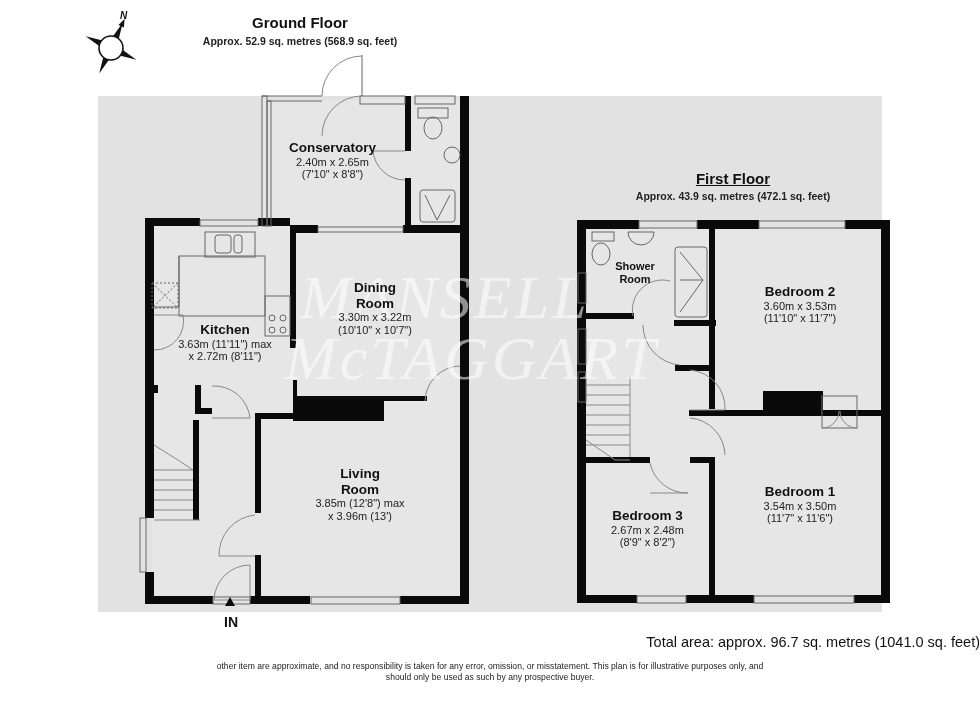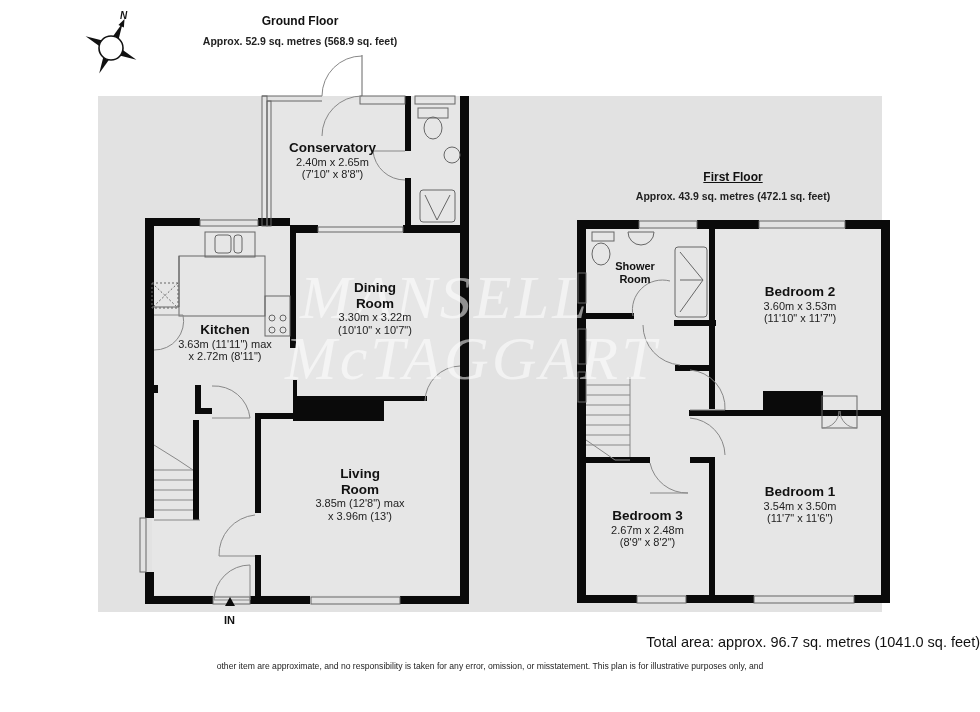--- a/index.html
+++ b/index.html
@@ -4,21 +4,21 @@
 <style>
   html, body { margin: 0; padding: 0; }
   body {
     width: 980px; height: 712px; position: relative; overflow: hidden;
     background: #ffffff;
     font-family: "Liberation Sans", "DejaVu Sans", sans-serif;
     color: #111;
   }
   .backdrop { position: absolute; background: #e2e2e2; }
   .abs { position: absolute; }
-  .title { font-weight: bold; font-size: 12px; text-align: center; white-space: nowrap; }
+  .title { font-weight: bold; font-size: 15px; text-align: center; white-space: nowrap; }
   .subtitle { font-size: 10.5px; text-align: center; white-space: nowrap; color: #222; font-weight: bold; }
   .room-label { position: absolute; text-align: center; line-height: 1.15; white-space: nowrap; }
   .room-name { font-weight: bold; font-size: 13.5px; color: #111; display: block; }
   .room-dim { font-size: 11px; color: #222; display: block; }
   .watermark {
     position: absolute; font-family: "Liberation Serif", "DejaVu Serif", serif;
     font-style: italic; color: rgba(255,255,255,0.55); font-size: 62px; letter-spacing: 3px;
     white-space: nowrap; pointer-events: none;
   }
   .total { position: absolute; left: 0; width: 980px; top: 634px; text-align: right; font-size: 14.5px; }
@@ -237,21 +237,21 @@
   <span class="room-name">Kitchen</span>
   <span class="room-dim">3.63m (11'11") max</span>
   <span class="room-dim">x 2.72m (8'11")</span>
 </div>
 <div class="room-label" style="left:300px;top:466px;width:120px;z-index:4;">
   <span class="room-name">Living</span>
   <span class="room-name">Room</span>
   <span class="room-dim">3.85m (12'8") max</span>
   <span class="room-dim">x 3.96m (13')</span>
 </div>
-<div class="abs" style="left:224px;top:614px;font-size:11px;font-weight:bold;z-index:4;">IN</div>
+<div class="abs" style="left:224px;top:614px;font-size:14px;font-weight:bold;z-index:4;">IN</div>
 
 <div class="room-label" style="left:605px;top:260px;width:60px;z-index:4;">
   <span class="room-name" style="font-size:11px;">Shower</span>
   <span class="room-name" style="font-size:11px;">Room</span>
 </div>
 <div class="room-label" style="left:740px;top:284px;width:120px;z-index:4;">
   <span class="room-name">Bedroom 2</span>
   <span class="room-dim">3.60m x 3.53m</span>
   <span class="room-dim">(11'10" x 11'7")</span>
 </div>
@@ -262,13 +262,14 @@
 </div>
 <div class="room-label" style="left:590px;top:508px;width:115px;z-index:4;">
   <span class="room-name">Bedroom 3</span>
   <span class="room-dim">2.67m x 2.48m</span>
   <span class="room-dim">(8'9" x 8'2")</span>
 </div>
 
 <div class="total">Total area: approx. 96.7 sq. metres (1041.0 sq. feet)</div>
 <div class="disclaimer">
   <div>other item are approximate, and no responsibility is taken for any error, omission, or misstatement. This plan is for illustrative purposes only, and</div>
+  <div>should only be used as such by any prospective buyer.</div>
 </div>
 
 </body></html>

